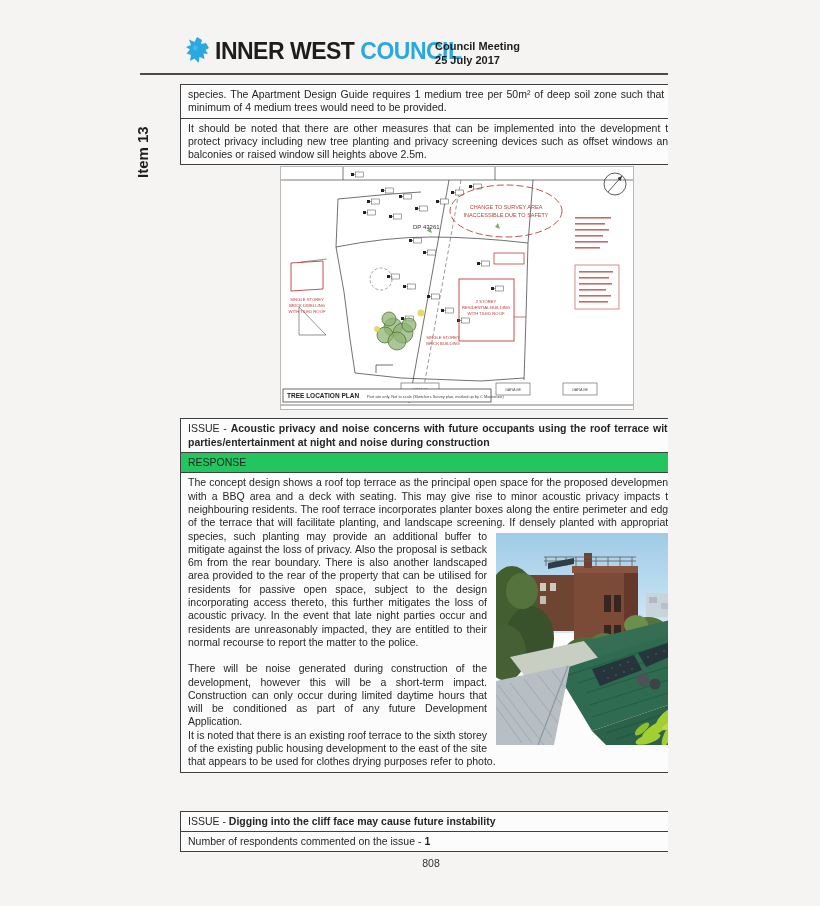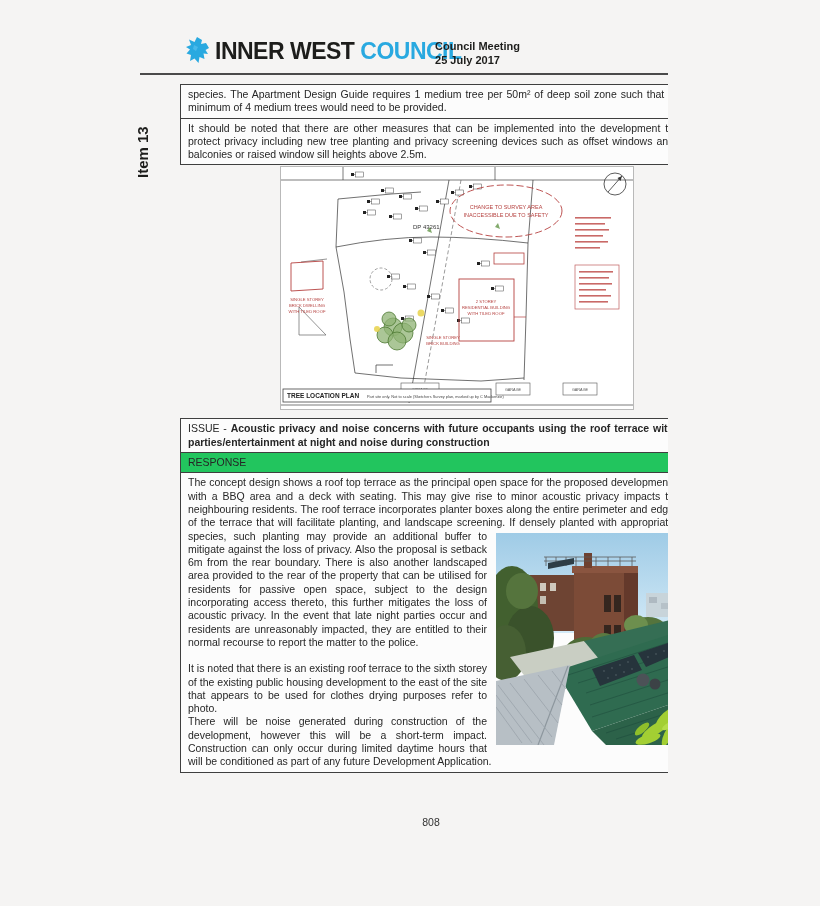--- a/index.html
+++ b/index.html
@@ -339,24 +339,32 @@
             <ellipse cx="168" cy="186" rx="13" ry="4.5" transform="rotate(-50 168 186)"></ellipse>
             <ellipse cx="152" cy="206" rx="13" ry="4.5" transform="rotate(-18 152 206)"></ellipse>
             <ellipse cx="172" cy="202" rx="12" ry="4" transform="rotate(-65 172 202)"></ellipse>
             <ellipse cx="146" cy="196" rx="9" ry="3.5" transform="rotate(-40 146 196)" fill="#8fbf2a"></ellipse>
             <ellipse cx="174" cy="192" rx="9" ry="3" transform="rotate(-30 174 192)" fill="#b5dd4a"></ellipse>
           </g>
         </svg>
 
         <span>additional buffer to mitigate against the loss of privacy. Also the proposal is setback 6m from the rear boundary. There is also another landscaped area provided to the rear of the property that can be utilised for residents for passive open space, subject to the design incorporating access thereto, this further mitigates the loss of acoustic privacy. In the event that late night parties occur and residents are unreasonably impacted, they are entitled to their normal recourse to report the matter to the police.</span>
         <div class="blank-line"></div>
+        <div>There will be noise generated during construction of the development, however this will be a short-term impact. Construction can only occur during limited daytime hours that will be conditioned as part of any future Development Application.</div>
         <div>It is noted that there is an existing roof terrace to the sixth storey of the existing public housing development to the east of the site that appears to be used for clothes drying purposes refer to photo.</div>
-        <div>There will be noise generated during construction of the development, however this will be a short-term impact. Construction can only occur during limited daytime hours that will be conditioned as part of any future Development Application.</div>
       </div>
     </div>
 
     <div class="gap-lg"></div>
 
+    <div class="box">
+      <div class="cell b-bottom">
+        <span>ISSUE - </span><span class="bold">Digging into the cliff face may cause future instability</span>
+      </div>
+      <div class="cell">
+        <span>Number of respondents commented on the issue - </span><span class="bold">1</span>
+      </div>
+    </div>
 
     <div class="page-number">808</div>
   </div>
 
 </div>
 
 </body></html>

